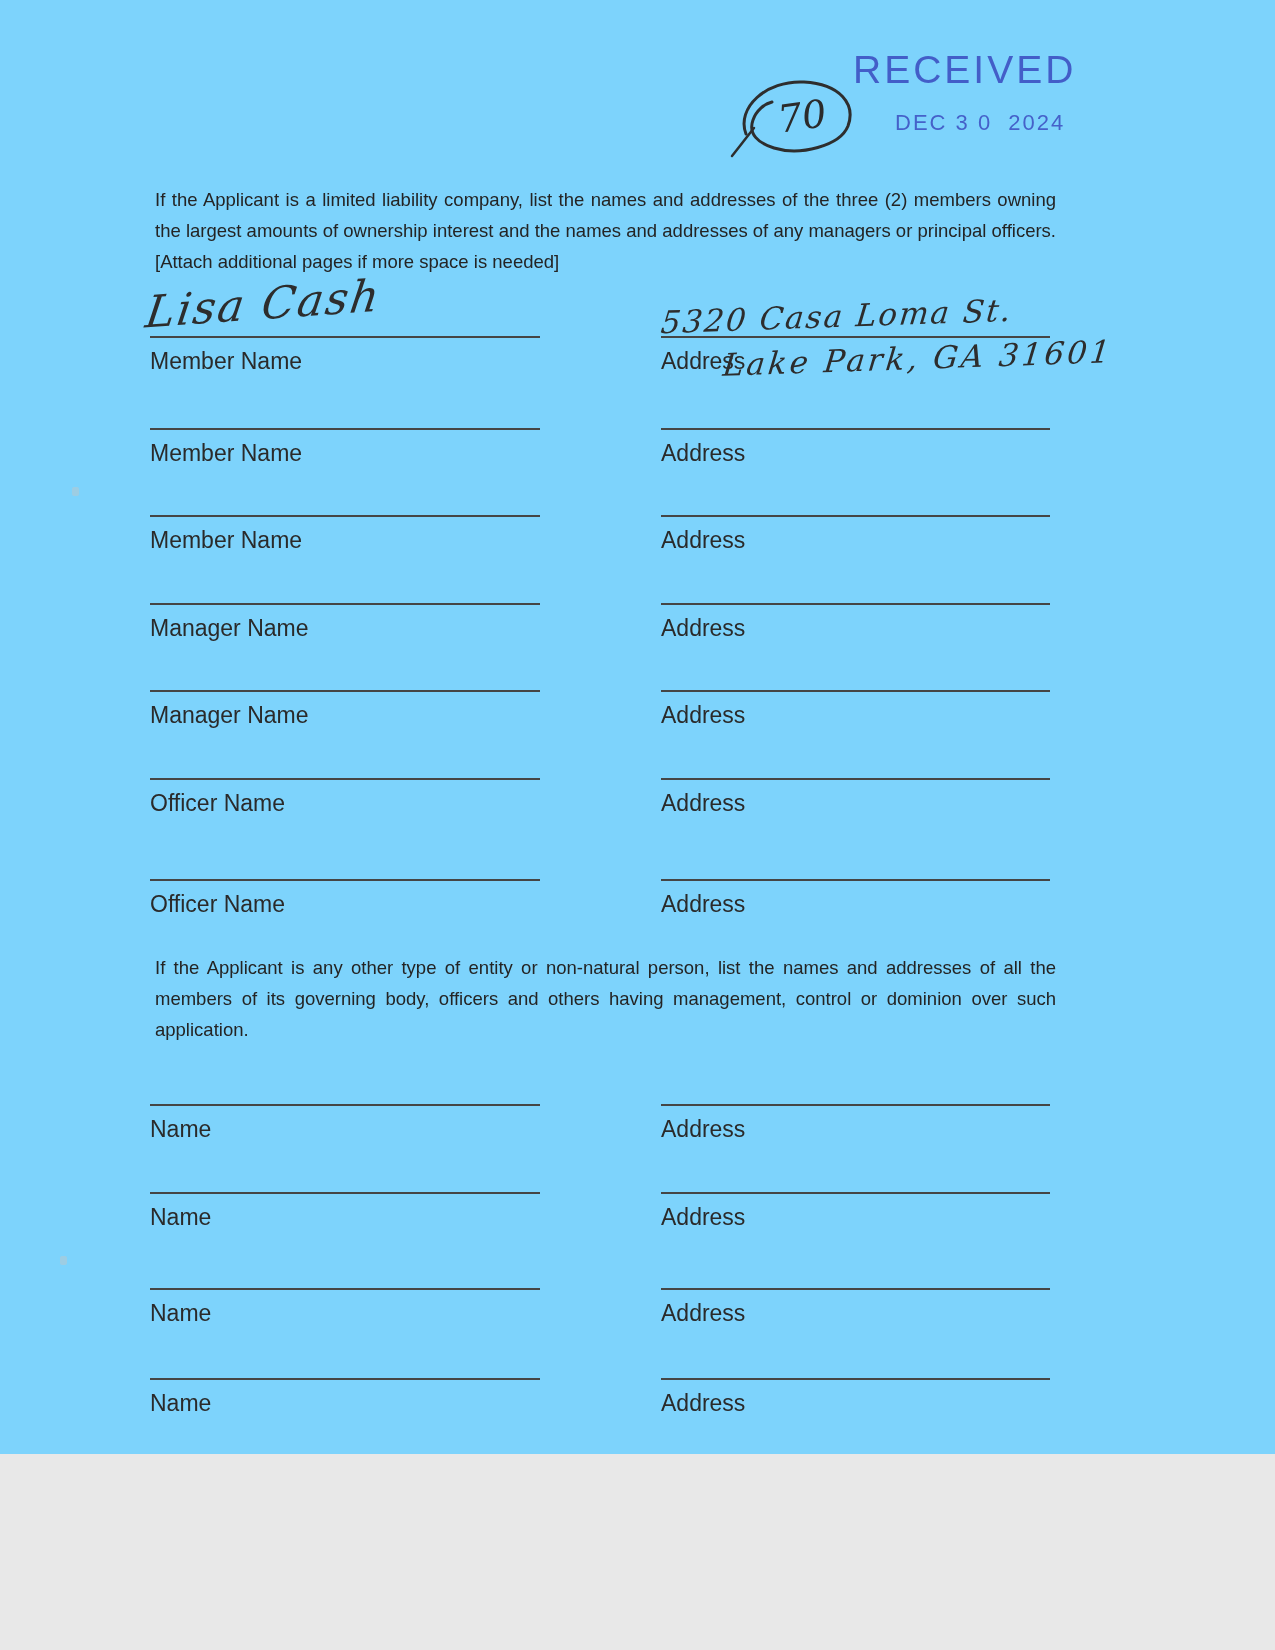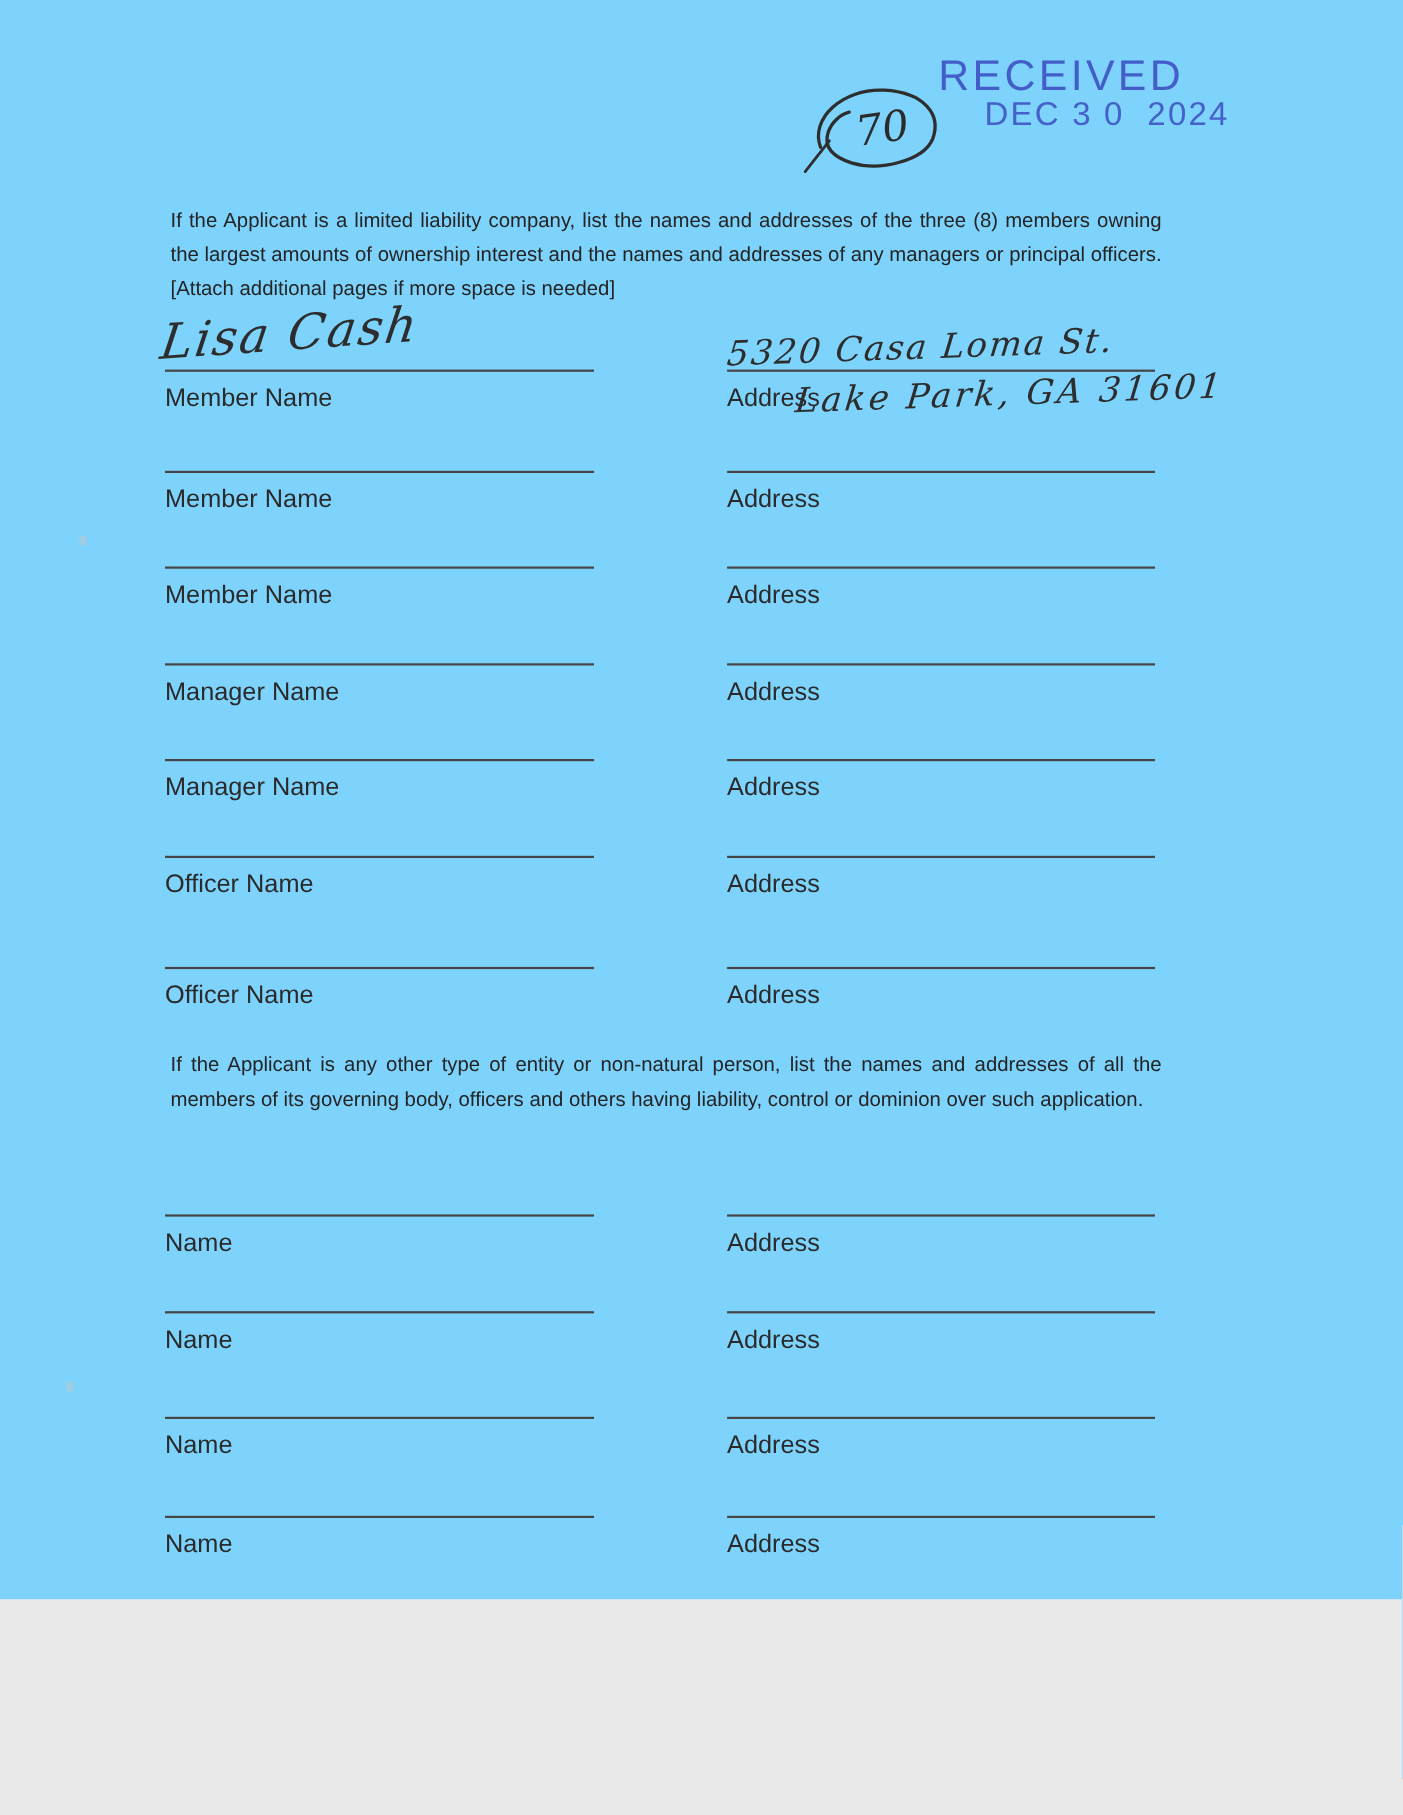--- a/index.html
+++ b/index.html
@@ -12,22 +12,22 @@
     color:#262626;
     overflow:hidden;
   }
   
   .stamp-received{
     position:absolute;left:853px;top:48px;
     font-size:39px;letter-spacing:3px;font-weight:400;
     color:#3f55c4;opacity:.92;white-space:pre;
   }
   .stamp-date{
-    position:absolute;left:895px;top:88px;
-    font-size:30px;letter-spacing:2px;font-weight:400;
+    position:absolute;left:895px;top:110px;
+    font-size:22px;letter-spacing:2px;font-weight:400;
     color:#3f55c4;opacity:.9;white-space:pre;
   }
   .circled-number{position:absolute;left:728px;top:72px;width:140px;height:90px;}
   
   .para{
     position:absolute;left:155px;width:901px;
     font-size:18.5px;line-height:31px;text-align:justify;
     color:#242424;
   }
   .para-1{top:184px;}
@@ -76,21 +76,21 @@
 
   <div class="stamp-received">RECEIVED</div>
   <div class="stamp-date">DEC 3 0  2024</div>
 
   <svg class="circled-number" viewBox="0 0 140 90">
     <path d="M 18 62 C 8 36, 38 8, 76 10 C 112 12, 128 32, 120 54 C 112 74, 72 84, 46 76 C 30 71, 20 62, 25 48 C 28 39, 36 32, 44 30" fill="none" stroke="#2e2e2e" stroke-width="3" stroke-linecap="round"></path>
     <path d="M 4 84 C 12 74, 18 66, 26 56" fill="none" stroke="#2e2e2e" stroke-width="2.5" stroke-linecap="round"></path>
     <text x="50" y="58" font-family="DejaVu Serif, serif" font-style="italic" font-size="38" fill="#2b2b2b" transform="rotate(-8 70 45)">70</text>
   </svg>
 
-  <div class="para para-1">If the Applicant is a limited liability company, list the names and addresses of the three (8) members owning the largest amounts of ownership interest and the names and addresses of any managers or principal officers.  [Attach additional pages if more space is needed]</div>
+  <div class="para para-1">If the Applicant is a limited liability company, list the names and addresses of the three (2) members owning the largest amounts of ownership interest and the names and addresses of any managers or principal officers.  [Attach additional pages if more space is needed]</div>
 
   <div class="form-row" style="top:336px">
     <div class="col col-left">
       <span class="hw hw-signature">Lisa Cash</span>
       <div class="rule"></div>
       <div class="row-label">Member Name</div>
     </div>
     <div class="col col-right">
       <span class="hw hw-addr1">5320 Casa Loma St.</span>
       <span class="hw hw-addr2">Lake Park, GA 31601</span>
@@ -158,21 +158,21 @@
     <div class="col col-left">
       <div class="rule"></div>
       <div class="row-label">Officer Name</div>
     </div>
     <div class="col col-right">
       <div class="rule"></div>
       <div class="row-label">Address</div>
     </div>
   </div>
 
-  <div class="para para-2">If the Applicant is any other type of entity or non-natural person, list the names and addresses of all the members of its governing body, officers and others having liability, control or dominion over such application.</div>
+  <div class="para para-2">If the Applicant is any other type of entity or non-natural person, list the names and addresses of all the members of its governing body, officers and others having management, control or dominion over such application.</div>
 
   <div class="form-row" style="top:1104px">
     <div class="col col-left">
       <div class="rule"></div>
       <div class="row-label">Name</div>
     </div>
     <div class="col col-right">
       <div class="rule"></div>
       <div class="row-label">Address</div>
     </div>

